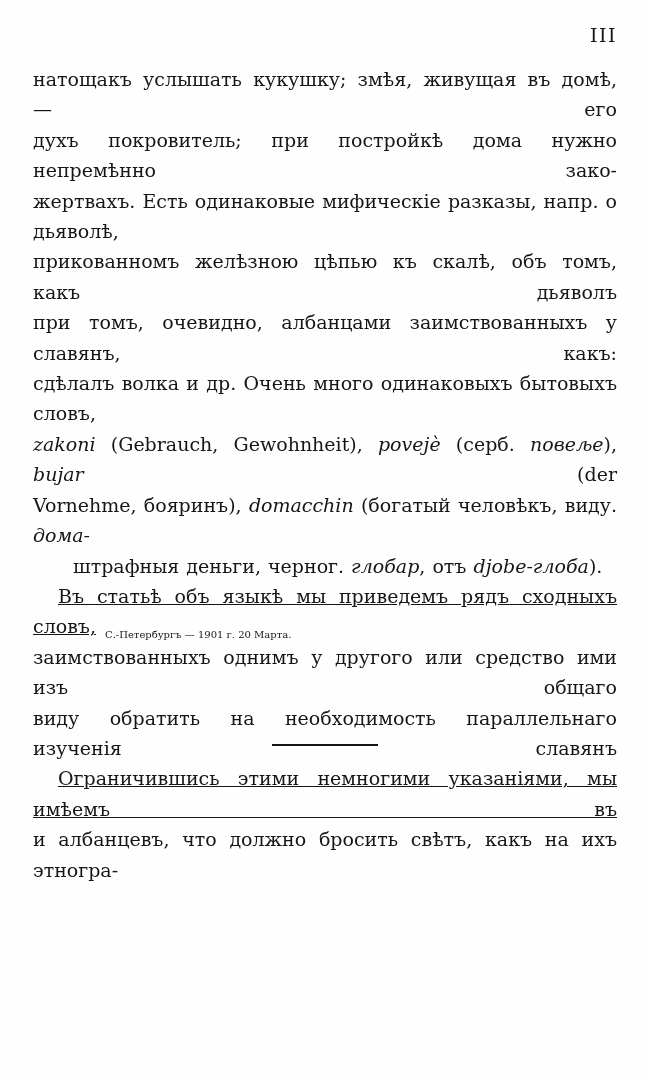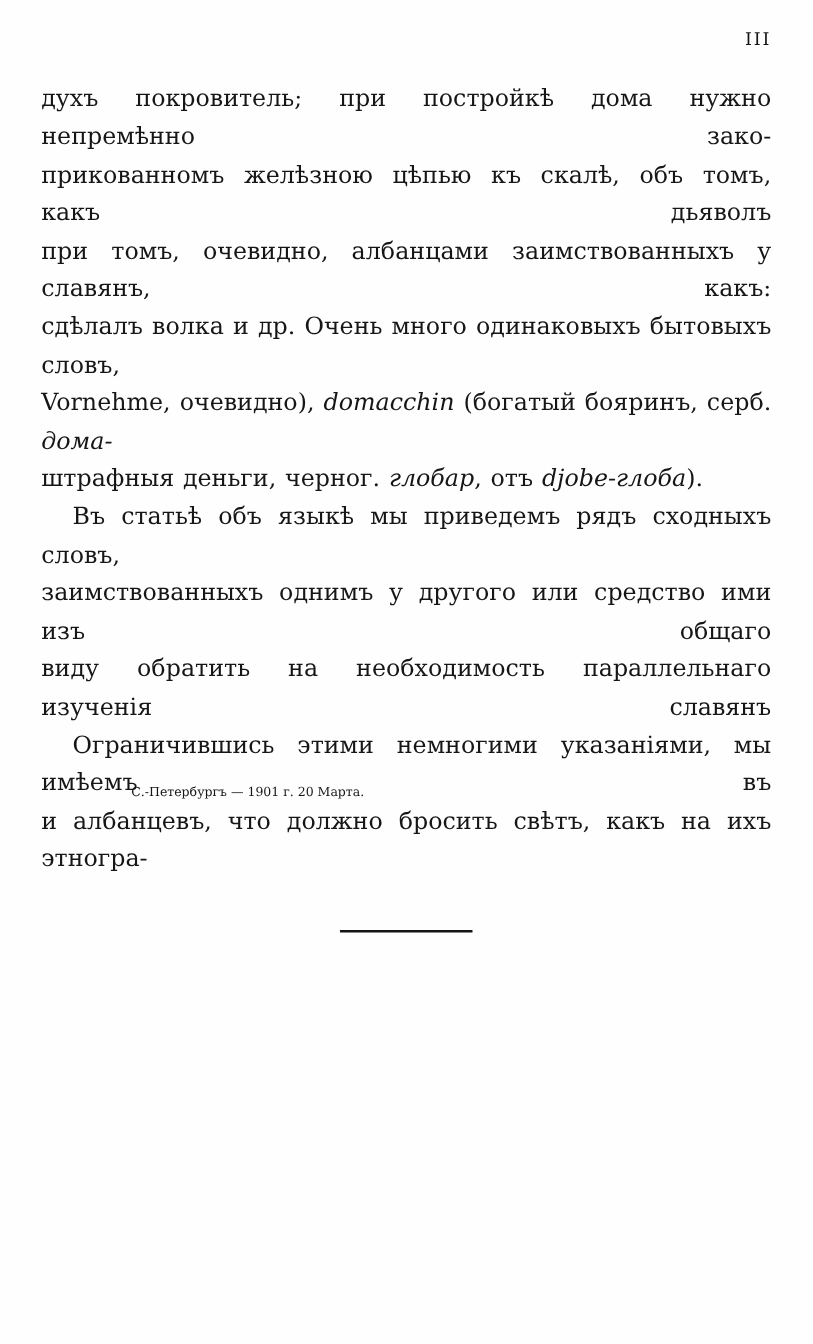--- a/index.html
+++ b/index.html
@@ -6,57 +6,60 @@
   body {
     width: 650px; height: 1075px;
     background: #fefefe;
     position: relative;
     font-family: "DejaVu Serif", "Liberation Serif", serif;
     color: #161616;
     overflow: hidden;
   }
   .page-number {
     position: absolute; top: 24px; right: 33px;
-    font-size: 14px; letter-spacing: 1.5px;
+    font-size: 19px; letter-spacing: 1.5px;
   }
   .text-block {
     position: absolute; top: 64px; left: 33px; width: 584px;
     font-size: 19px; line-height: 30.4px;
     word-spacing: 1px;
   }
   .text-block .line {
     text-align: justify;
     text-align-last: justify;
     white-space: normal;
   }
-  .text-block .line.last { text-align-last: left; }
-  .text-block .line.indent { text-indent: 25px; }
+  .text-block .line.last { text-align-last: left; margin-left: 40px; }
+  .text-block .line.indent { text-indent: 25px; text-decoration: underline; }
   .text-block i { font-style: italic; }
   .dateline {
     position: absolute; top: 629px; left: 84px;
     font-size: 10px;
     margin-left: 21px;
   }
   .end-rule {
     position: absolute; top: 744px; left: 272px;
     width: 106px; height: 2px;
     background: #141414;
   }
 </style>
 </head>
 <body>
 
 <div class="page-number">III</div>
 
 <div class="text-block" id="text-block">
+    <div class="line"><span>натощакъ услышать кукушку; змѣя, живущая въ домѣ, — его</span></div>
     <div class="line"><span>духъ покровитель; при постройкѣ дома нужно непремѣнно зако-</span></div>
+    <div class="line"><span>жертвахъ. Есть одинаковые мифическіе разказы, напр. о дьяволѣ,</span></div>
     <div class="line"><span>прикованномъ желѣзною цѣпью къ скалѣ, объ томъ, какъ дьяволъ</span></div>
     <div class="line"><span>при томъ, очевидно, албанцами заимствованныхъ у славянъ, какъ:</span></div>
     <div class="line"><span>сдѣлалъ волка и др. Очень много одинаковыхъ бытовыхъ словъ,</span></div>
-    <div class="line"><span>Vornehme, очевидно), </span><i>domacchin</i><span> (богатый бояринъ, серб. </span><i>дома-</i></div>
+    <div class="line"><i>zakoni</i><span> (Gebrauch, Gewohnheit), </span><i>povejè</i><span> (серб. </span><i>повеље</i><span>), </span><i>bujar</i><span> (der</span></div>
+    <div class="line"><span>Vornehme, бояринъ), </span><i>domacchin</i><span> (богатый человѣкъ, виду. </span><i>дома-</i></div>
     <div class="line last"><span>штрафныя деньги, черног. </span><i>глобар</i><span>, отъ </span><i>djobe-глоба</i><span>).</span></div>
     <div class="line indent"><span>Въ статьѣ объ языкѣ мы приведемъ рядъ сходныхъ словъ,</span></div>
     <div class="line"><span>заимствованныхъ однимъ у другого или средство ими изъ общаго</span></div>
     <div class="line"><span>виду обратить на необходимость параллельнаго изученія славянъ</span></div>
     <div class="line indent"><span>Ограничившись этими немногими указаніями, мы имѣемъ въ</span></div>
     <div class="line"><span>и албанцевъ, что должно бросить свѣтъ, какъ на ихъ этногра-</span></div>
   </div>
 
 <div class="dateline">С.-Петербургъ — 1901 г. 20 Марта.</div>
 

